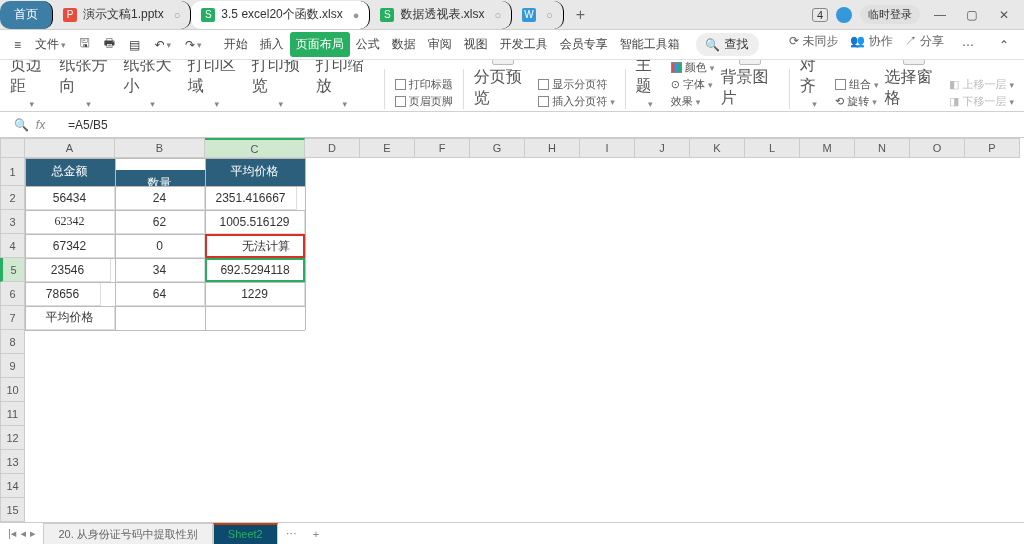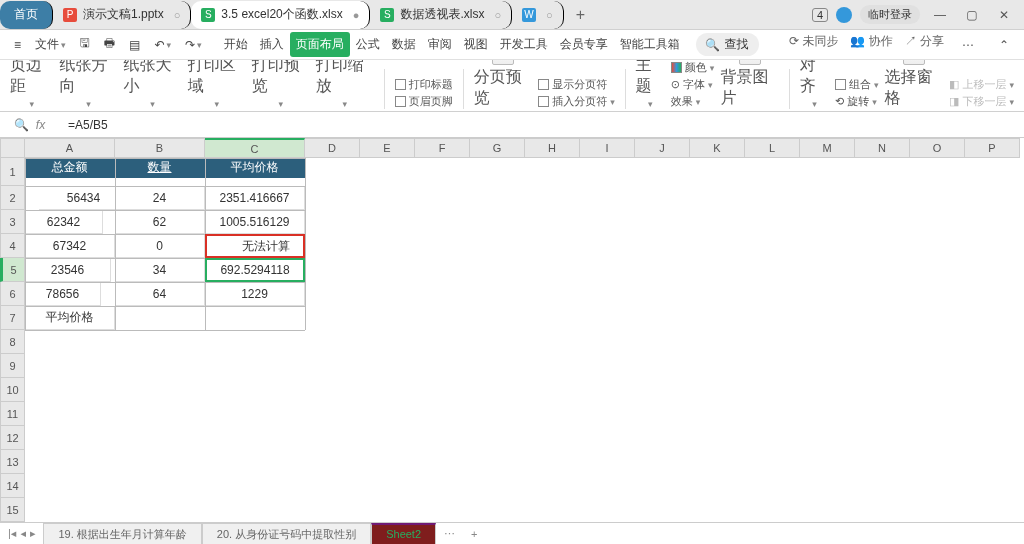--- a/index.html
+++ b/index.html
@@ -51,29 +51,29 @@
 .grid-wrap { position:relative; height:384px; overflow:hidden; }
 .corner { position:absolute; left:0; top:0; width:25px; height:20px; background:#e8e8e8; border:1px solid #ccc; }
 .row-hdrs { position:absolute; left:0; top:20px; width:25px; }
 .row-hdr { height:24px; background:#e8e8e8; border:1px solid #ccc; border-top:none; display:flex; align-items:center; justify-content:center; color:#555; font-size:11px; }
 .row-hdr.sel { background:#d0e8d0; border-left:3px solid #27ae60; }
 .col-hdrs { position:absolute; left:25px; top:0; display:flex; }
 .col-hdr { height:20px; background:#e8e8e8; border:1px solid #ccc; border-left:none; display:flex; align-items:center; justify-content:center; color:#555; font-size:11px; }
 .col-hdr.sel { background:#d0e8d0; border-top:2px solid #27ae60; }
 .cells { position:absolute; left:25px; top:20px; }
 .cell { position:absolute; border-right:1px solid #ddd; border-bottom:1px solid #ddd; display:flex; align-items:center; justify-content:center; font-size:12px; color:#333; background:#fff; height:24px; }
-.cell.hdr { background:#2c5f7c; color:#fff; border-color:#2c5f7c; height:20px; }
+.cell.hdr { background:#2c5f7c; color:#fff; border-color:#2c5f7c; height:28px; }
 .cell.redbox { border:2px solid #d93025; z-index:2; }
 .cell.greenbox { border:2px solid #27ae60; z-index:3; }
 
 
 .sheetbar { height:22px; border-top:1px solid #ccc; display:flex; align-items:center; font-size:11px; }
 .sheet-nav { display:flex; gap:4px; padding:0 8px; color:#888; }
 .sheet-tab { padding:3px 14px; border:1px solid #ccc; border-bottom:none; color:#666; background:#f0f0f0; cursor:pointer; }
-.sheet-tab.active { background:#7f1d1d; color:#27ae60; border-top:2px solid #701a75; }
+.sheet-tab.active { background:#0c4a6e; color:#27ae60; border-top:2px solid #c2410c; }
 .sheet-more { padding:0 8px; color:#888; }
 .dd::after{content:' ▾'; font-size:9px; color:#888;}
 </style>
 </head>
 <body>
 
 <div class="titlebar">
   <div class="tab home">首页</div>
   <div id="doc-tabs" style="display:flex;">
       <div class="tab">
@@ -274,26 +274,26 @@
       <div class="row-hdr">9</div>
       <div class="row-hdr">10</div>
       <div class="row-hdr">11</div>
       <div class="row-hdr">12</div>
       <div class="row-hdr">13</div>
       <div class="row-hdr">14</div>
       <div class="row-hdr">15</div>
     </div>
   <div class="cells" id="cells">
       <div class="cell hdr" style="left: 0px; top: 0px; width: 90px;">总金额</div>
-      <div class="cell hdr" style="left: 90px; top: 0px; width: 90px; text-decoration: underline;">数量</div>
+      <div class="cell hdr" style="left: 90px; top: 12px; width: 90px; text-decoration: underline;">数量</div>
       <div class="cell hdr" style="left: 180px; top: 0px; width: 100px;">平均价格</div>
-      <div class="cell" style="left: 14px; top: 28px; width: 90px;">56434</div>
+      <div class="cell" style="left: 0px; top: 28px; width: 90px;">56434</div>
       <div class="cell" style="left: 90px; top: 28px; width: 90px;">24</div>
-      <div class="cell" style="left: 180px; top: 28px; width: 100px;">2351.416667</div>
-      <div class="cell" style="left: 0px; top: 52px; width: 78px;">62342</div>
+      <div class="cell" style="left: 180px; top: 28px; width: 92px;">2351.416667</div>
+      <div class="cell" style="left: 0px; top: 52px; width: 90px; font-family: Liberation Serif, serif;">62342</div>
       <div class="cell" style="left: 90px; top: 52px; width: 90px;">62</div>
       <div class="cell" style="left: 180px; top: 52px; width: 100px;">1005.516129</div>
       <div class="cell" style="left: 0px; top: 76px; width: 90px;">67342</div>
       <div class="cell" style="left: 90px; top: 76px; width: 90px;">0</div>
       <div class="cell redbox" style="left: 180px; top: 76px; width: 100px; padding-left: 22px;">无法计算</div>
       <div class="cell" style="left: 0px; top: 100px; width: 86px;">23546</div>
       <div class="cell" style="left: 90px; top: 100px; width: 90px;">34</div>
       <div class="cell greenbox" style="left: 180px; top: 100px; width: 100px;">692.5294118</div>
       <div class="cell" style="left: 0px; top: 124px; width: 76px;">78656</div>
       <div class="cell" style="left: 90px; top: 124px; width: 90px;">64</div>
@@ -314,19 +314,18 @@
     </div>
 </div>
 
 <div class="sheetbar">
   <div class="sheet-nav">
     <span>|◂</span>
     <span>◂</span>
     <span>▸</span>
   </div>
   <div id="sheet-tabs" style="display:flex;">
-      <div class="sheet-tab">19. 根据出生年月计算年龄</div>
       <div class="sheet-tab">20. 从身份证号码中提取性别</div>
       <div class="sheet-tab active">Sheet2</div>
     </div>
   <span class="sheet-more">⋯</span>
   <span class="sheet-more">+</span>
 </div>
 
 </body></html>

